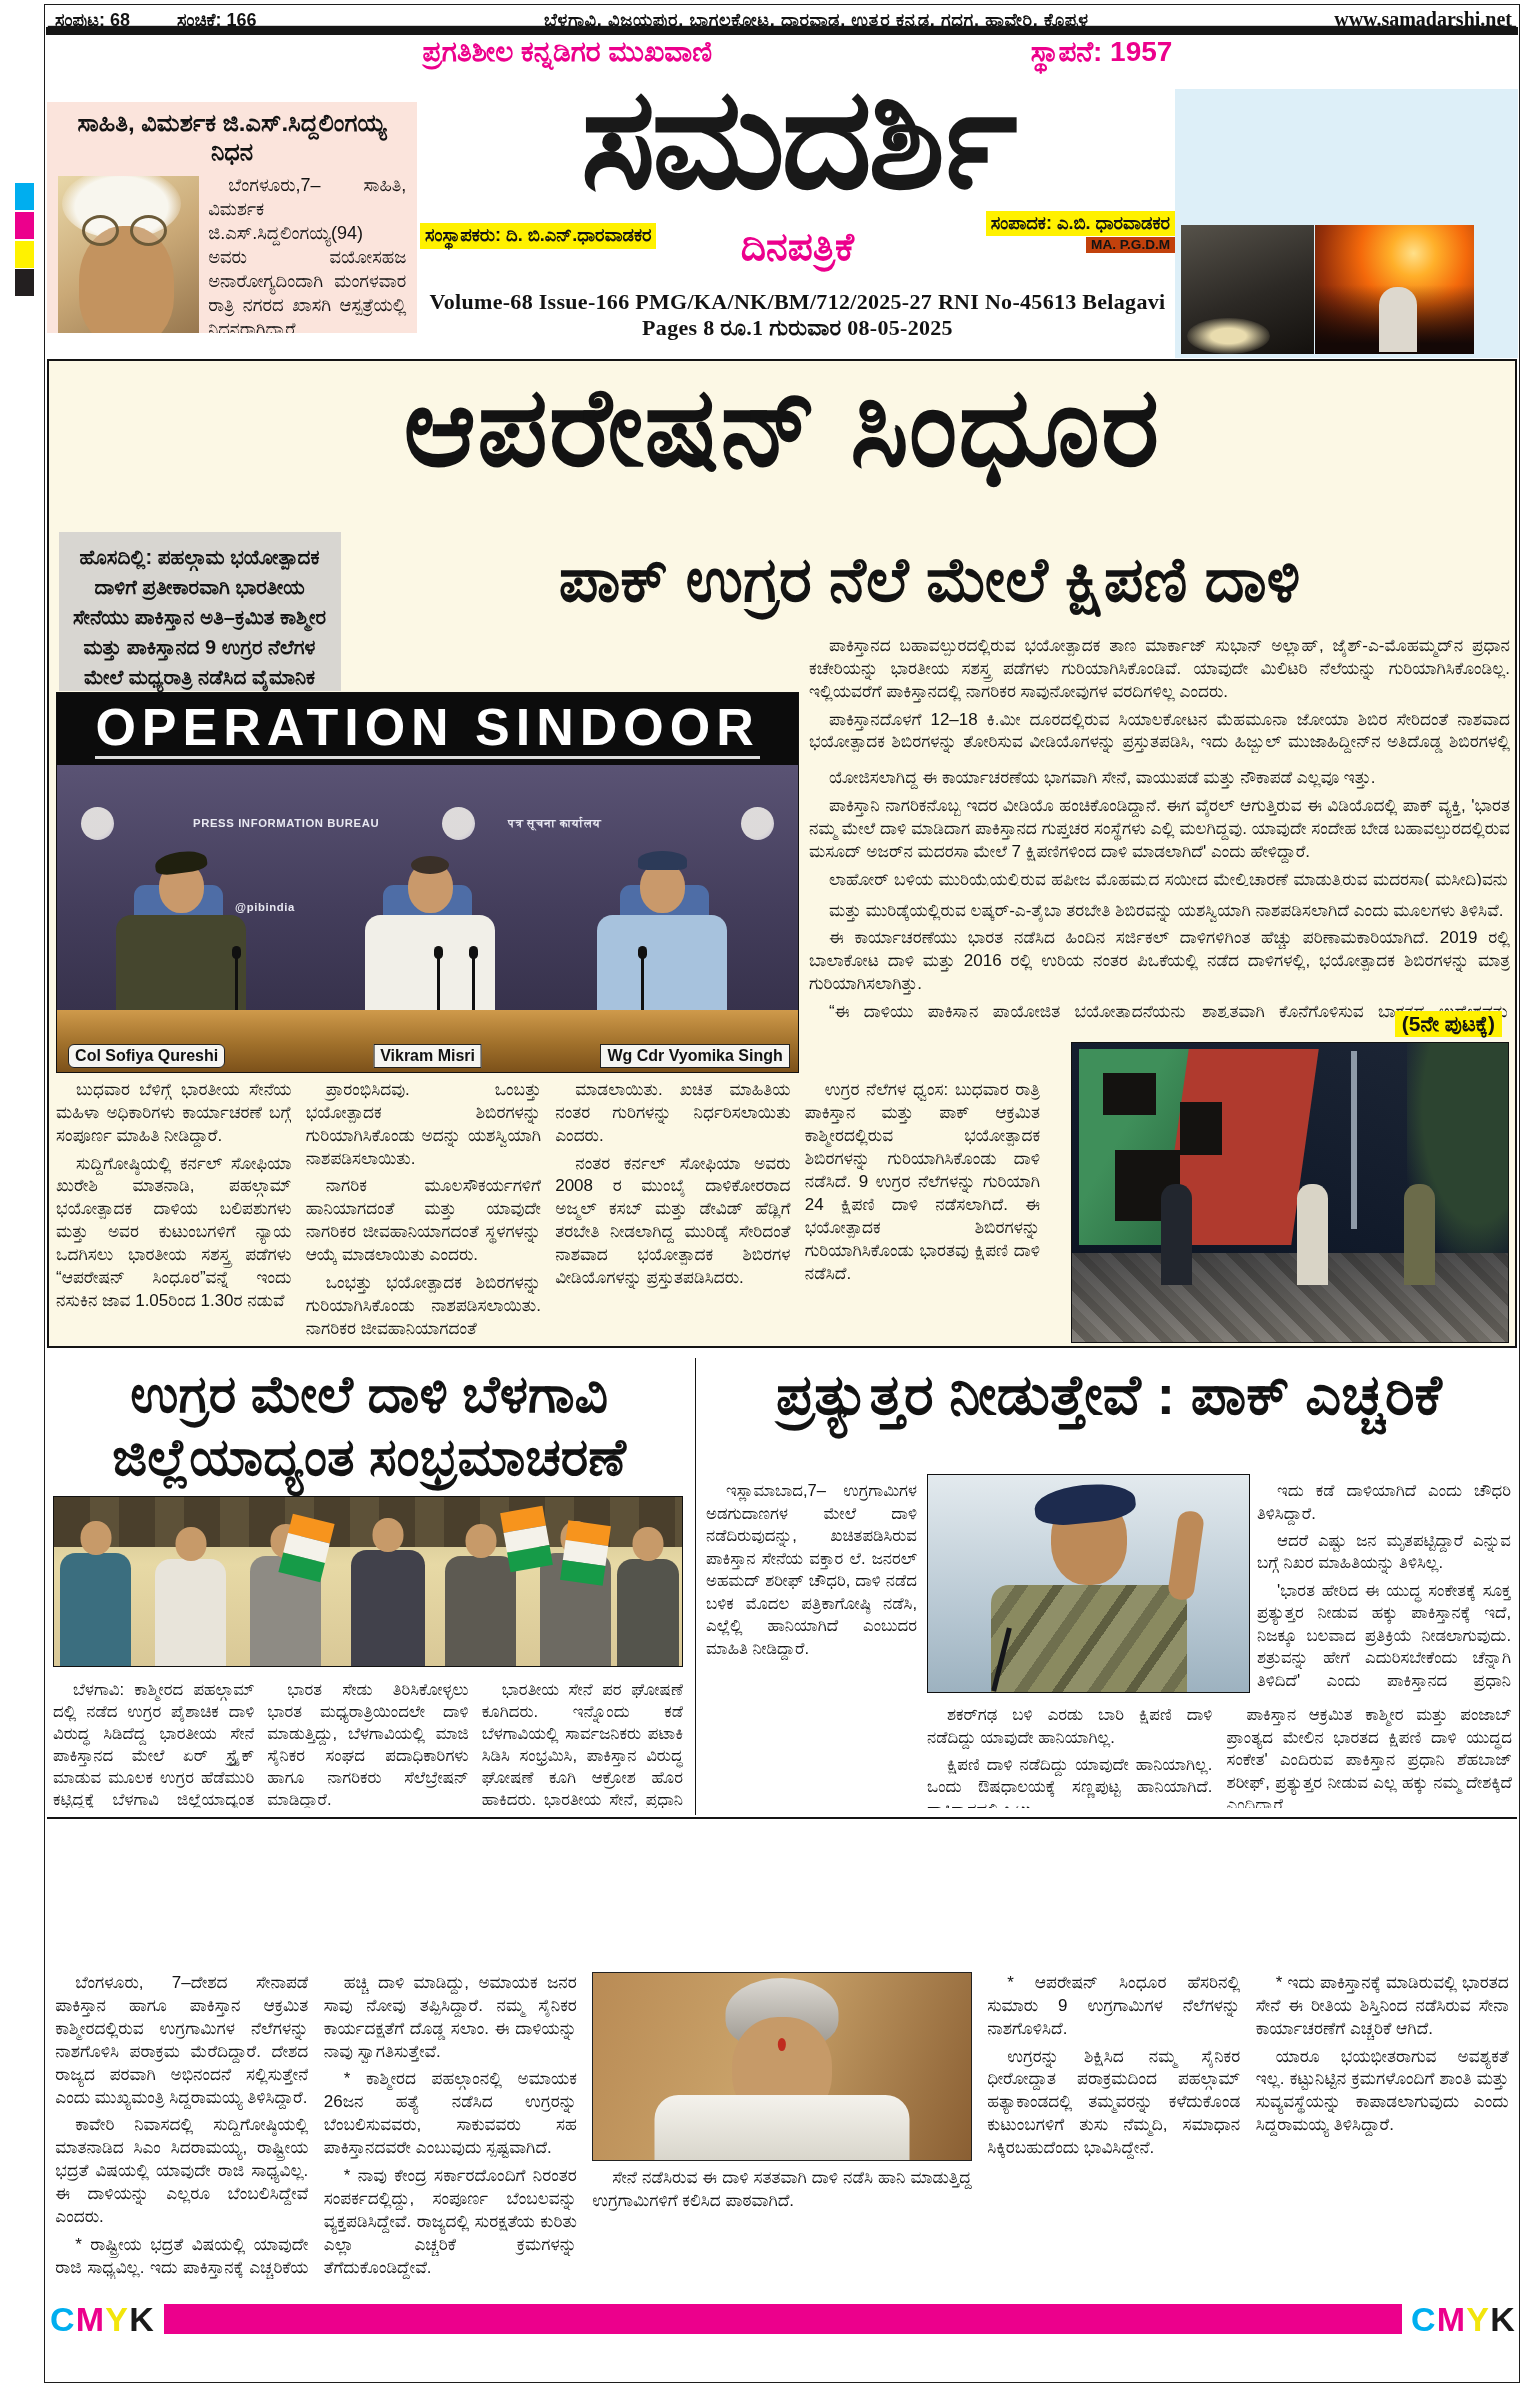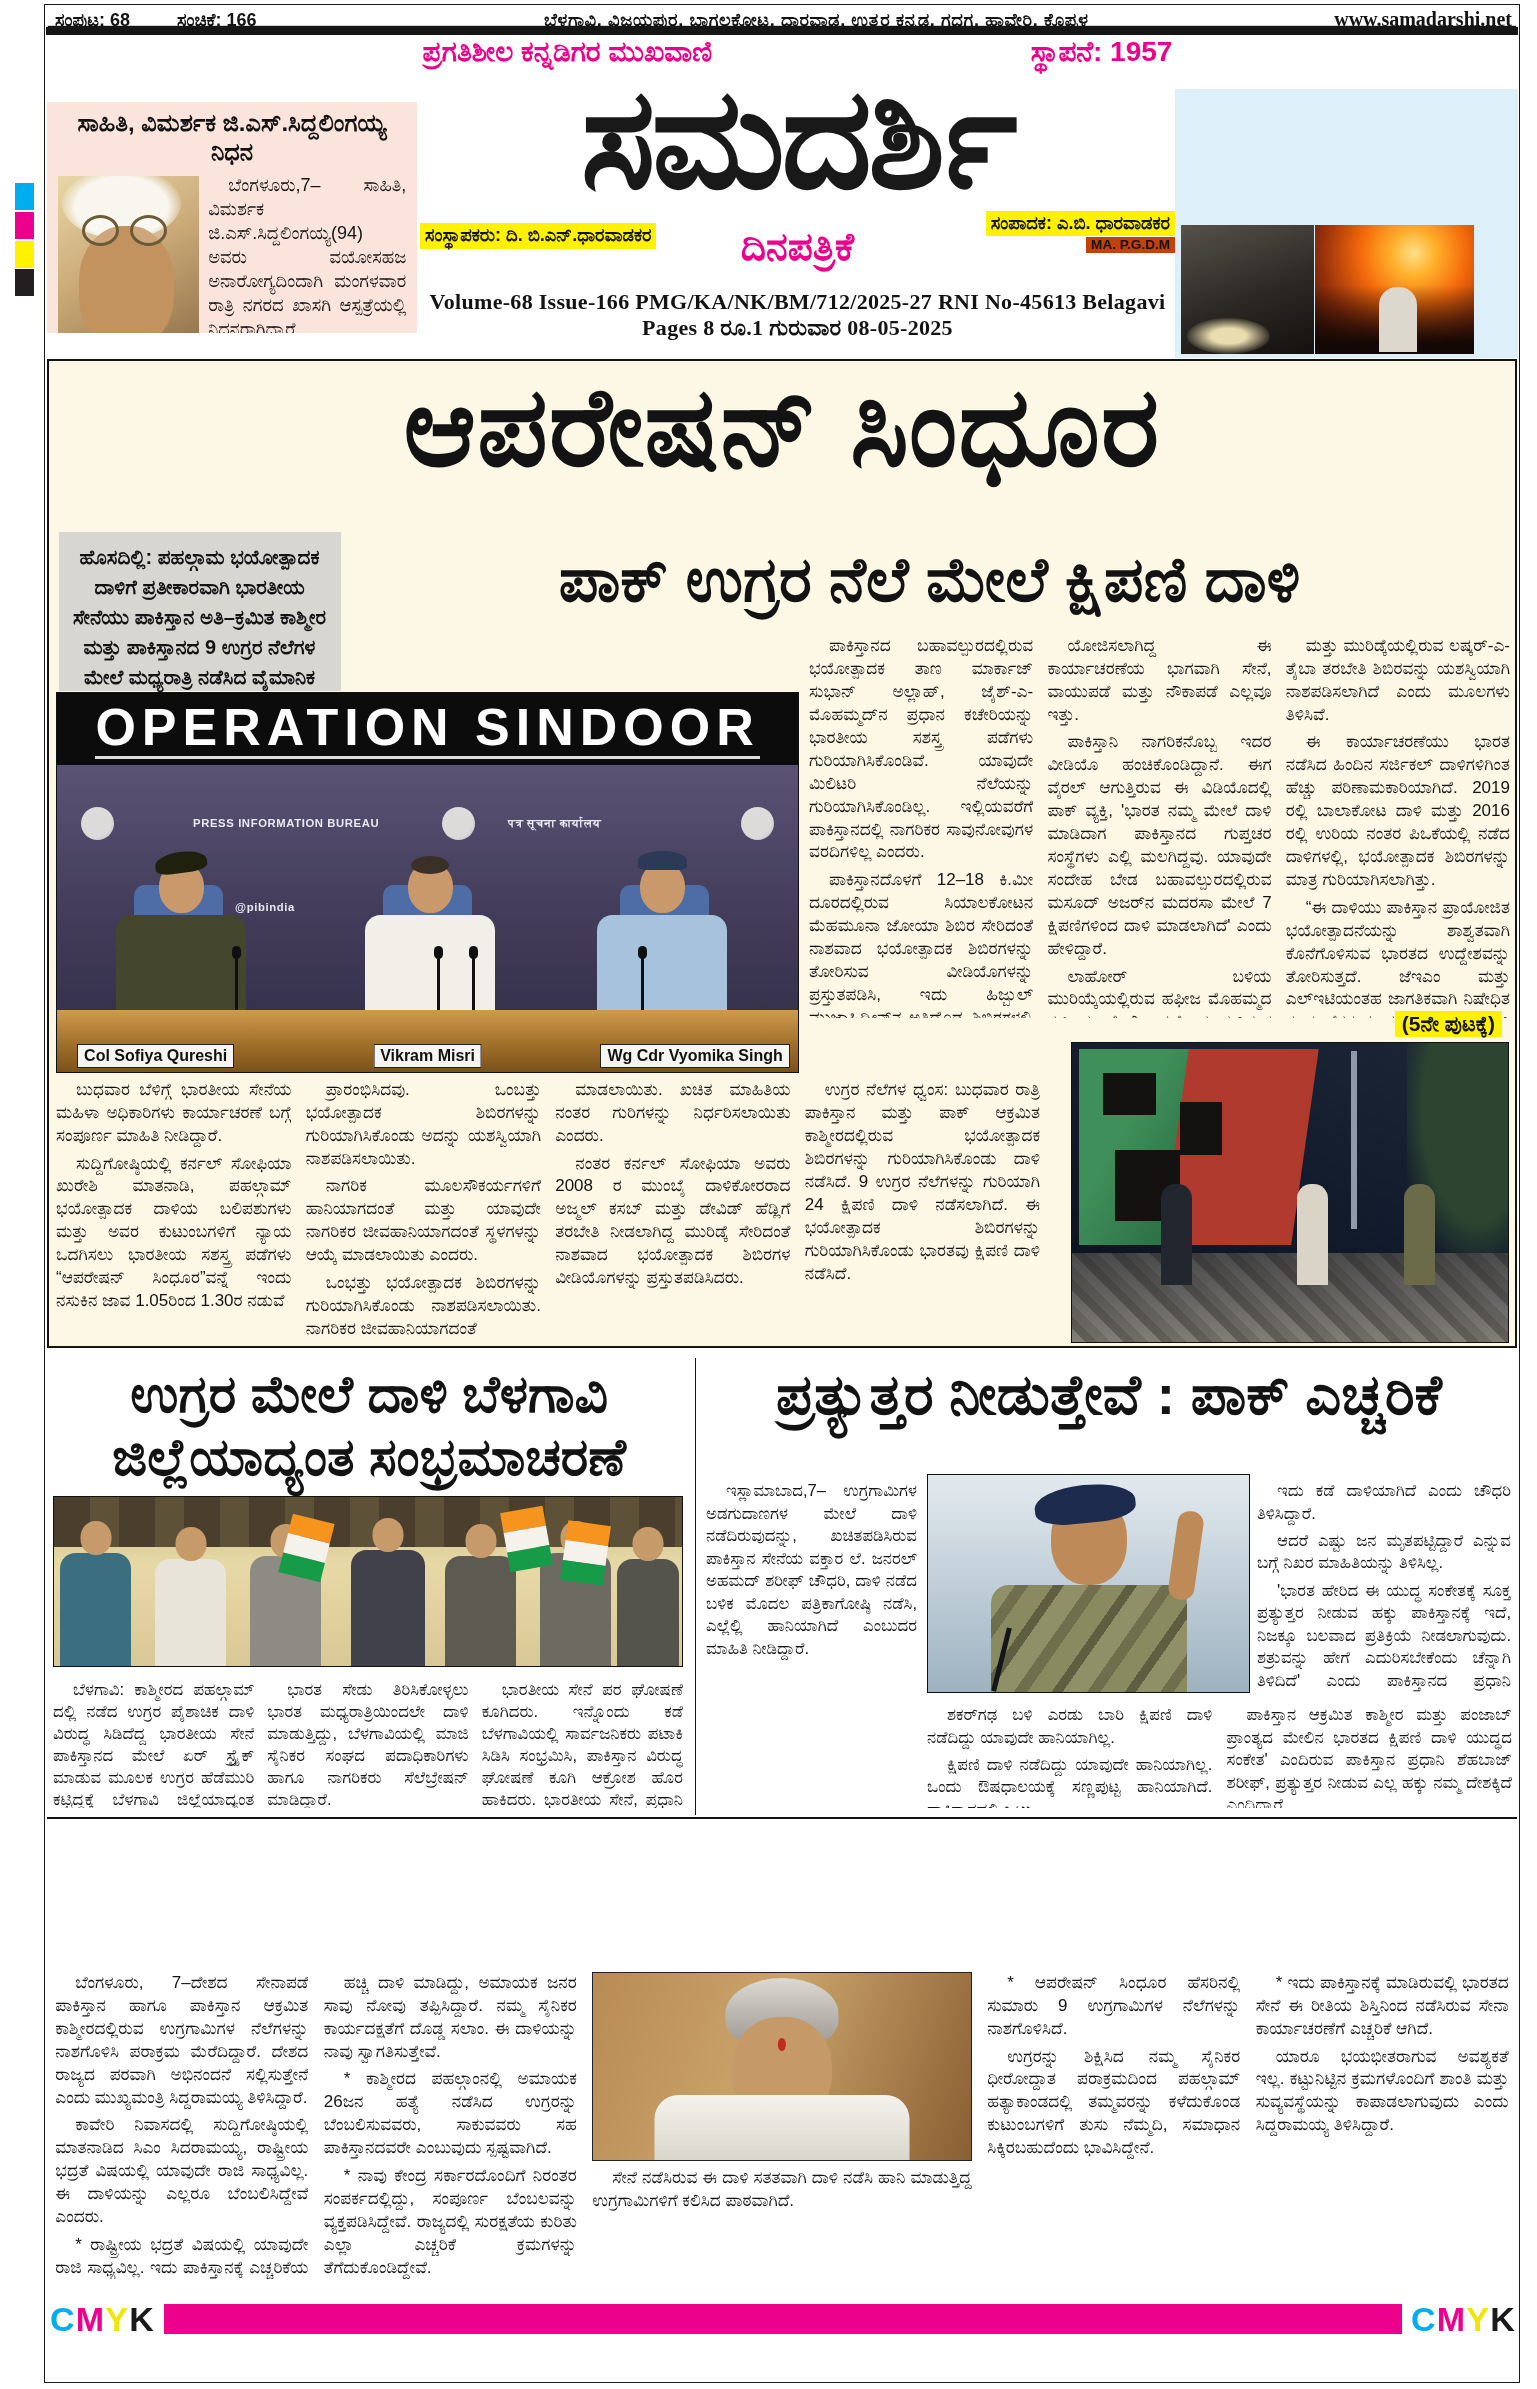--- a/index.html
+++ b/index.html
@@ -97,21 +97,21 @@
   .pc-hair { position:absolute; left:3.6px; top:-6px; width:38px; height:18px; border-radius:50%; background:#3a3028; }
   .pc-body { width:130px; height:95px; border-radius:15.4px 15.4px 0 0; margin-top:2.4px; }
   .pc-desk { position:absolute; left:0; right:0; bottom:0; height:62px;
              background:linear-gradient(180deg,#cf9a4b 0%,#a0702b 55%,#7c511a 100%); }
   .pc-mic { position:absolute; bottom:62px; width:3px; height:55px; background:#101010; }
   .pc-mic::after{ content:""; position:absolute; top:-9.5px; left:-3.6px; width:9.5px; height:13px; border-radius:4.7px; background:#101010; }
   .pc-name { position:absolute; bottom:3.6px; background:#f6f5f1; border:1.2px solid #222; color:#111;
              font-size:16px; font-weight:bold; padding:2.4px 6px; white-space:nowrap; }
 
   .lead-rcols { position:absolute; left:760px; top:274px; width:701px; height:383px;
-                display:flex; gap:14.2px; overflow:hidden; }
+                display:flex; gap:14.2px; overflow:hidden;flex-direction:column; }
   .lead-rcols .col, .lead-bcols .col { flex:1; font-size:17px; line-height:1.35; text-align:justify; overflow:hidden; }
   .news p { margin-bottom:4.7px; text-indent:20px; }
   .cont-tag { position:absolute; right:13px; top:650px; background:#fff100; font-size:21px;
               font-weight:bold; padding:1.2px 7.1px; }
   .lead-bcols { position:absolute; left:7.1px; top:718px; width:984px; height:265px; display:flex; gap:14.2px; overflow:hidden; }
 
   
   .rubble { position:absolute; left:1022px; top:681px; width:438px; height:301px; border:1.2px solid #111;
             background:linear-gradient(200deg,#1d2636 0%,#111a2a 55%,#0a111d 100%); overflow:hidden; }
   .rb-building { position:absolute; left:7.1px; top:6px; width:190px; height:196px;
@@ -283,21 +283,21 @@
             <div class="pc-cap"></div>
           </div>
           <div class="pc-body" style="background:#a7c2dd;"></div>
         </div>
       </div>
       <div class="pc-desk"></div>
       <div class="pc-mic" style="left:178px;"></div>
       <div class="pc-mic" style="left:380px;"></div>
       <div class="pc-mic" style="left:415px;"></div>
       <div class="pc-mic" style="right:154px;"></div>
-      <div class="pc-name" style="left:20px;">Col Sofiya Qureshi</div>
+      <div class="pc-name" style="left:11px;border-radius:6px;">Col Sofiya Qureshi</div>
       <div class="pc-name" style="left:50%;transform:translateX(-50%);">Vikram Misri</div>
       <div class="pc-name" style="right:8.3px;">Wg Cdr Vyomika Singh</div>
     </div>
 
     <div class="lead-rcols">
       <div class="col news">
           <p>ಪಾಕಿಸ್ತಾನದ ಬಹಾವಲ್ಪುರದಲ್ಲಿರುವ ಭಯೋತ್ಪಾದಕ ತಾಣ ಮಾರ್ಕಾಜ್ ಸುಭಾನ್ ಅಲ್ಲಾಹ್, ಜೈಶ್-ಎ-ಮೊಹಮ್ಮದ್‌ನ ಪ್ರಧಾನ ಕಚೇರಿಯನ್ನು ಭಾರತೀಯ ಸಶಸ್ತ್ರ ಪಡೆಗಳು ಗುರಿಯಾಗಿಸಿಕೊಂಡಿವೆ. ಯಾವುದೇ ಮಿಲಿಟರಿ ನೆಲೆಯನ್ನು ಗುರಿಯಾಗಿಸಿಕೊಂಡಿಲ್ಲ. ಇಲ್ಲಿಯವರೆಗೆ ಪಾಕಿಸ್ತಾನದಲ್ಲಿ ನಾಗರಿಕರ ಸಾವುನೋವುಗಳ ವರದಿಗಳಿಲ್ಲ ಎಂದರು.</p>
           <p>ಪಾಕಿಸ್ತಾನದೊಳಗೆ 12–18 ಕಿ.ಮೀ ದೂರದಲ್ಲಿರುವ ಸಿಯಾಲಕೋಟನ ಮೆಹಮೂನಾ ಜೋಯಾ ಶಿಬಿರ ಸೇರಿದಂತೆ ನಾಶವಾದ ಭಯೋತ್ಪಾದಕ ಶಿಬಿರಗಳನ್ನು ತೋರಿಸುವ ವೀಡಿಯೊಗಳನ್ನು ಪ್ರಸ್ತುತಪಡಿಸಿ, ಇದು ಹಿಜ್ಬುಲ್ ಮುಜಾಹಿದ್ದೀನ್‌ನ ಅತಿದೊಡ್ಡ ಶಿಬಿರಗಳಲ್ಲಿ ಒಂದಾಗಿದೆ. ಇದು ಕಥುವಾ, ಜಮ್ಮು ಪ್ರದೇಶದಲ್ಲಿ ಭಯೋತ್ಪಾದನೆಯನ್ನು ಹರಡುವ ನಿಯಂತ್ರಣ ಕೇಂದ್ರಗಳಲ್ಲಿ</p>
         </div>
       <div class="col news">

